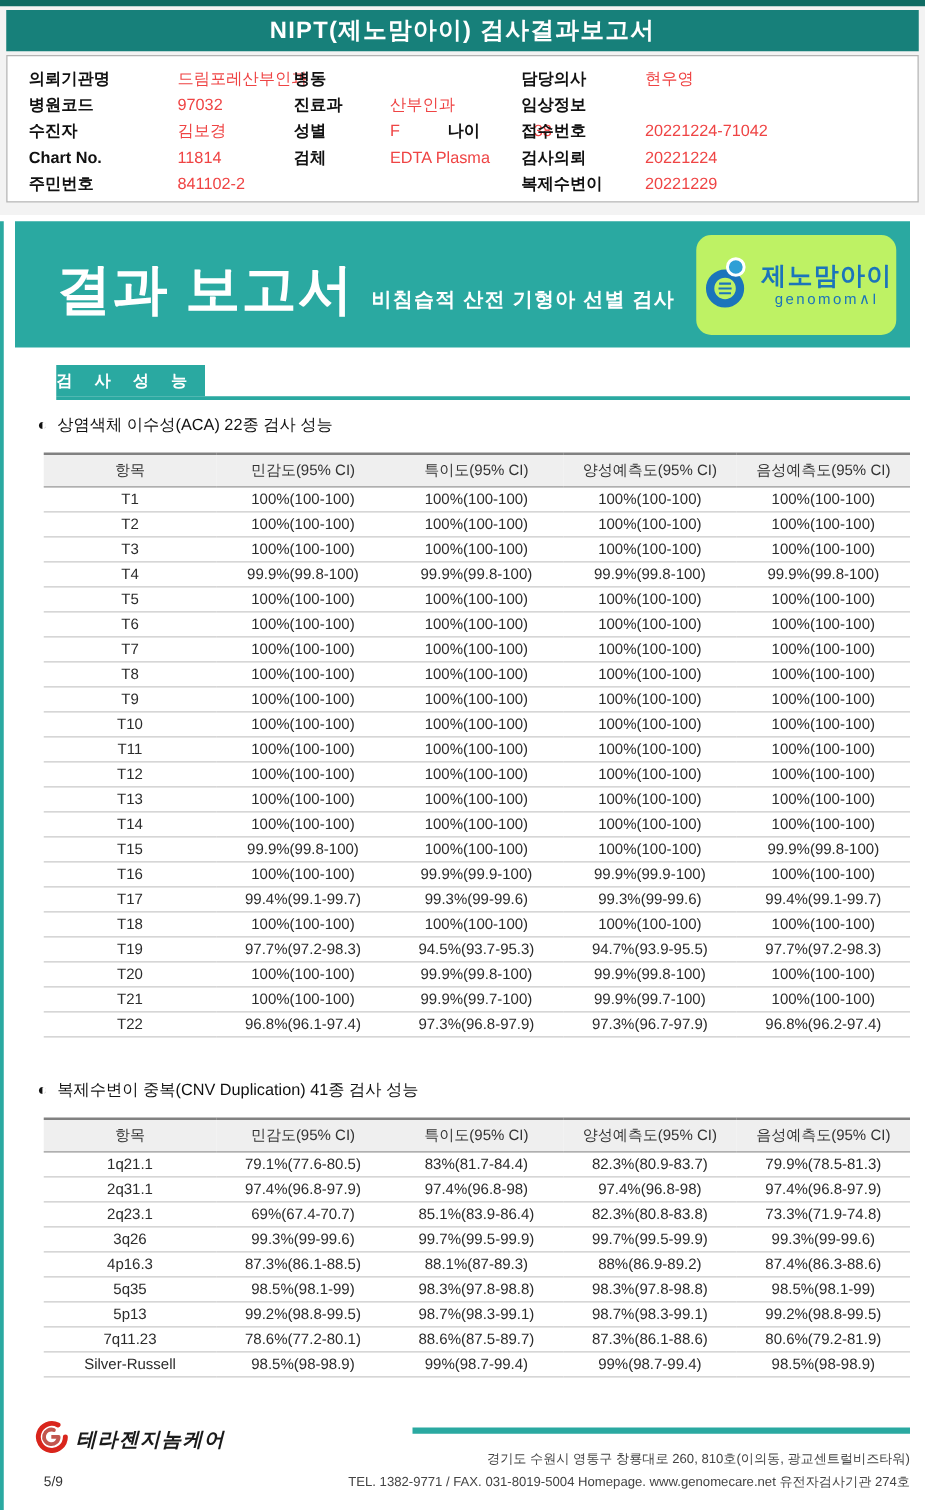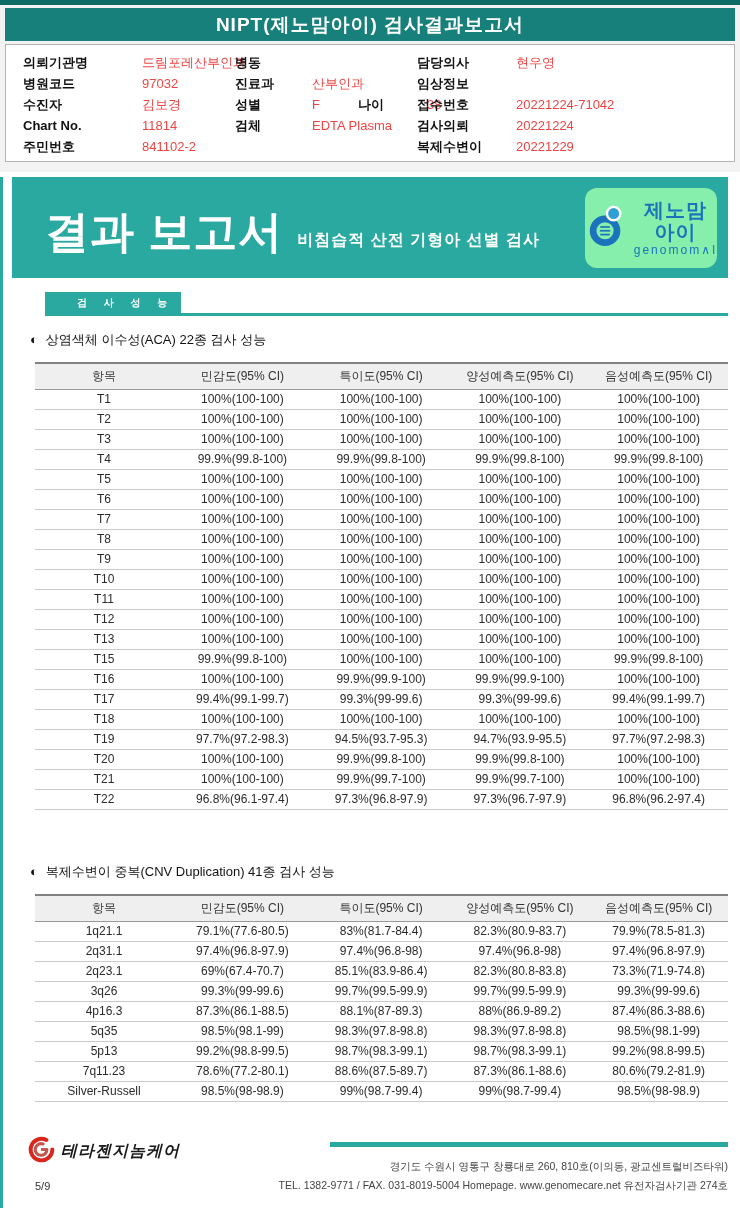--- a/index.html
+++ b/index.html
@@ -31,31 +31,31 @@
   
   .left-border { position:absolute; left:0; top:177px; width:3px; height:1031px; background:#2aa9a1; }
   
   .banner {
     position:absolute; left:12px; top:177px; width:716px; height:101px; background:#2aa9a1;
     display:flex; align-items:flex-end; padding:0 0 24px 33px;
   }
   .banner-title { color:#fff; font-weight:bold; font-size:44px; letter-spacing:1px; line-height:44px; }
   .banner-subtitle { color:#fff; font-weight:bold; font-size:16px; margin:0 0 3px 14px; letter-spacing:1px; }
   .logo-box {
-    position:absolute; right:11px; top:11px; width:132px; height:80px; background:#86efac; border-radius:12px;
+    position:absolute; right:11px; top:11px; width:160px; height:80px; background:#bef264; border-radius:12px;
     display:flex; align-items:center; justify-content:center; gap:7px;
   }
   .logo-text-wrap { text-align:center; }
   .logo-text { color:#1b74bb; font-weight:bold; font-size:20px; line-height:22px; letter-spacing:1px; }
   .logo-subtext { color:#1b74bb; font-size:12px; letter-spacing:2px; }
   
   .section-header-wrap { position:absolute; left:45px; top:292px; width:683px; border-bottom:3px solid #2aa9a1; }
   .section-header-box {
-    display:inline-block; background:#2aa9a1; color:#fff; font-weight:bold; font-size:10px;
-    letter-spacing:7px; padding:4px 7px 3px 32px; vertical-align:bottom;
+    display:inline-block; background:#2aa9a1; color:#fff; font-weight:bold; font-size:13px;
+    letter-spacing:7px; padding:4px 7px 3px 0; vertical-align:bottom;
   }
   
   .table-caption { position:absolute; left:30px; font-size:13px; color:#111; }
   .caption-1 { top:331px; }
   .caption-2 { top:863px; }
   .bullet { font-size:13px; margin-right:8px; color:#111; }
   
   .perf-table { position:absolute; left:35px; width:693px; border-collapse:collapse; table-layout:fixed; }
   .table-1 { top:362px; }
   .table-2 { top:894px; }
@@ -239,20 +239,27 @@
         <td>100%(100-100)</td>
       </tr>
       <tr>
         <td>T13</td>
         <td>100%(100-100)</td>
         <td>100%(100-100)</td>
         <td>100%(100-100)</td>
         <td>100%(100-100)</td>
       </tr>
       <tr>
+        <td>T14</td>
+        <td>100%(100-100)</td>
+        <td>100%(100-100)</td>
+        <td>100%(100-100)</td>
+        <td>100%(100-100)</td>
+      </tr>
+      <tr>
         <td>T15</td>
         <td>99.9%(99.8-100)</td>
         <td>100%(100-100)</td>
         <td>100%(100-100)</td>
         <td>99.9%(99.8-100)</td>
       </tr>
       <tr>
         <td>T16</td>
         <td>100%(100-100)</td>
         <td>99.9%(99.9-100)</td>

